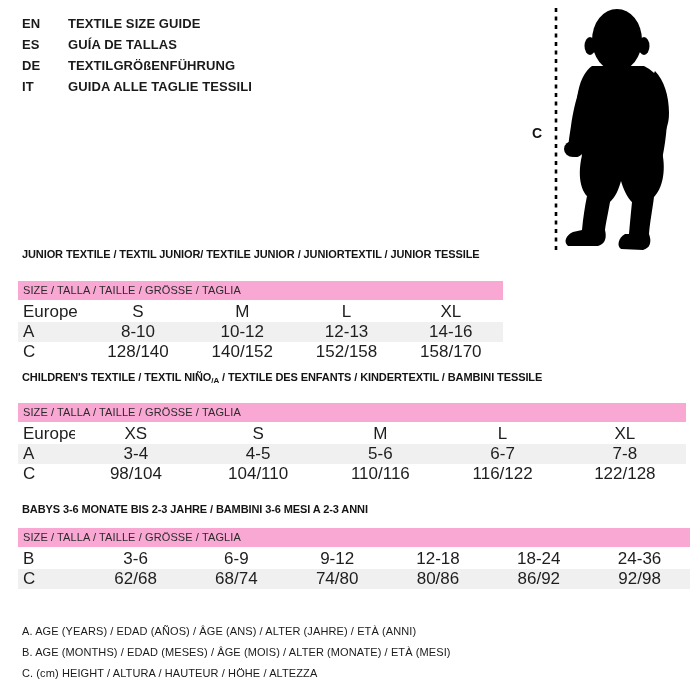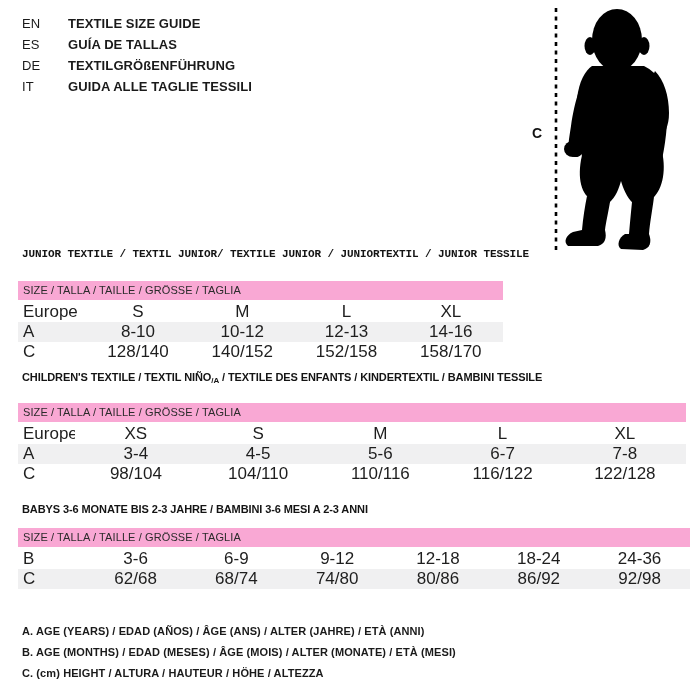--- a/index.html
+++ b/index.html
@@ -4,56 +4,56 @@
 <style>
   html,body { margin:0; padding:0; background:#ffffff; }
   .page {
     position:relative; width:700px; height:700px; background:#ffffff;
     font-family:"Liberation Sans", sans-serif; color:#1a1a1a; overflow:hidden;
   }
 
   
   .lang-list { position:absolute; left:22px; top:13px; }
   .lang-row { display:flex; height:21px; align-items:center; }
-  .lang-code { width:46px; font-weight:normal; font-size:13px; letter-spacing:0.2px; }
+  .lang-code { width:46px; font-weight:bold; font-size:13px; letter-spacing:0.2px; }
   .lang-label { font-weight:bold; font-size:13px; letter-spacing:0.1px; white-space:nowrap; }
 
   
   .figure { position:absolute; left:520px; top:0px; width:180px; height:255px; }
   .figure svg { display:block; }
 
   
   .table-block { position:absolute; left:18px; }
   #table1 { top:248px; width:485px; }
   #table2 { top:371px; width:668px; }
   #table3 { top:486px; width:672px; }
 
   .section-title {
     font-weight:bold; font-size:11px; line-height:13px; color:#141414;
     padding-left:4px; letter-spacing:-0.1px; white-space:nowrap;
   }
-  #table1 .section-title { margin-bottom:20px;font-family:Liberation Mono, monospace; }
+  #table1 .section-title { margin-bottom:20px; }
   #table2 .section-title { margin-bottom:16px; }
   #table3 .section-title { margin-bottom:11px; line-height:15.5px; white-space:normal; }
   .subs { font-size:8px; vertical-align:-2px; }
 
   .size-bar {
     height:19px; line-height:19px; background:#f9a8d4; color:#2b2b2b;
     font-size:11px; padding-left:5px; margin-bottom:2px; letter-spacing:0.1px;
   }
 
   table { width:100%; border-collapse:collapse; table-layout:fixed; font-size:17px; color:#1e1e1e; }
   tr { height:19px; }
   tr.shaded { background:#f0f0f1; }
   td { text-align:center; padding:0; overflow:hidden; white-space:nowrap; }
   td.lbl { text-align:left; padding-left:5px; }
 
   
   .footnotes { position:absolute; left:22px; top:621px; }
-  .footnote { font-weight:bold; font-size:11px; line-height:21px; letter-spacing:0.1px; white-space:nowrap; }
+  .footnote { font-weight:normal; font-size:11px; line-height:21px; letter-spacing:0.1px; white-space:nowrap; }
 </style>
 </head>
 <body>
 
 <div class="page">
 
   <div class="lang-list">
     <div class="lang-row">
       <span class="lang-code">EN</span>
       <span class="lang-label">TEXTILE SIZE GUIDE</span>

